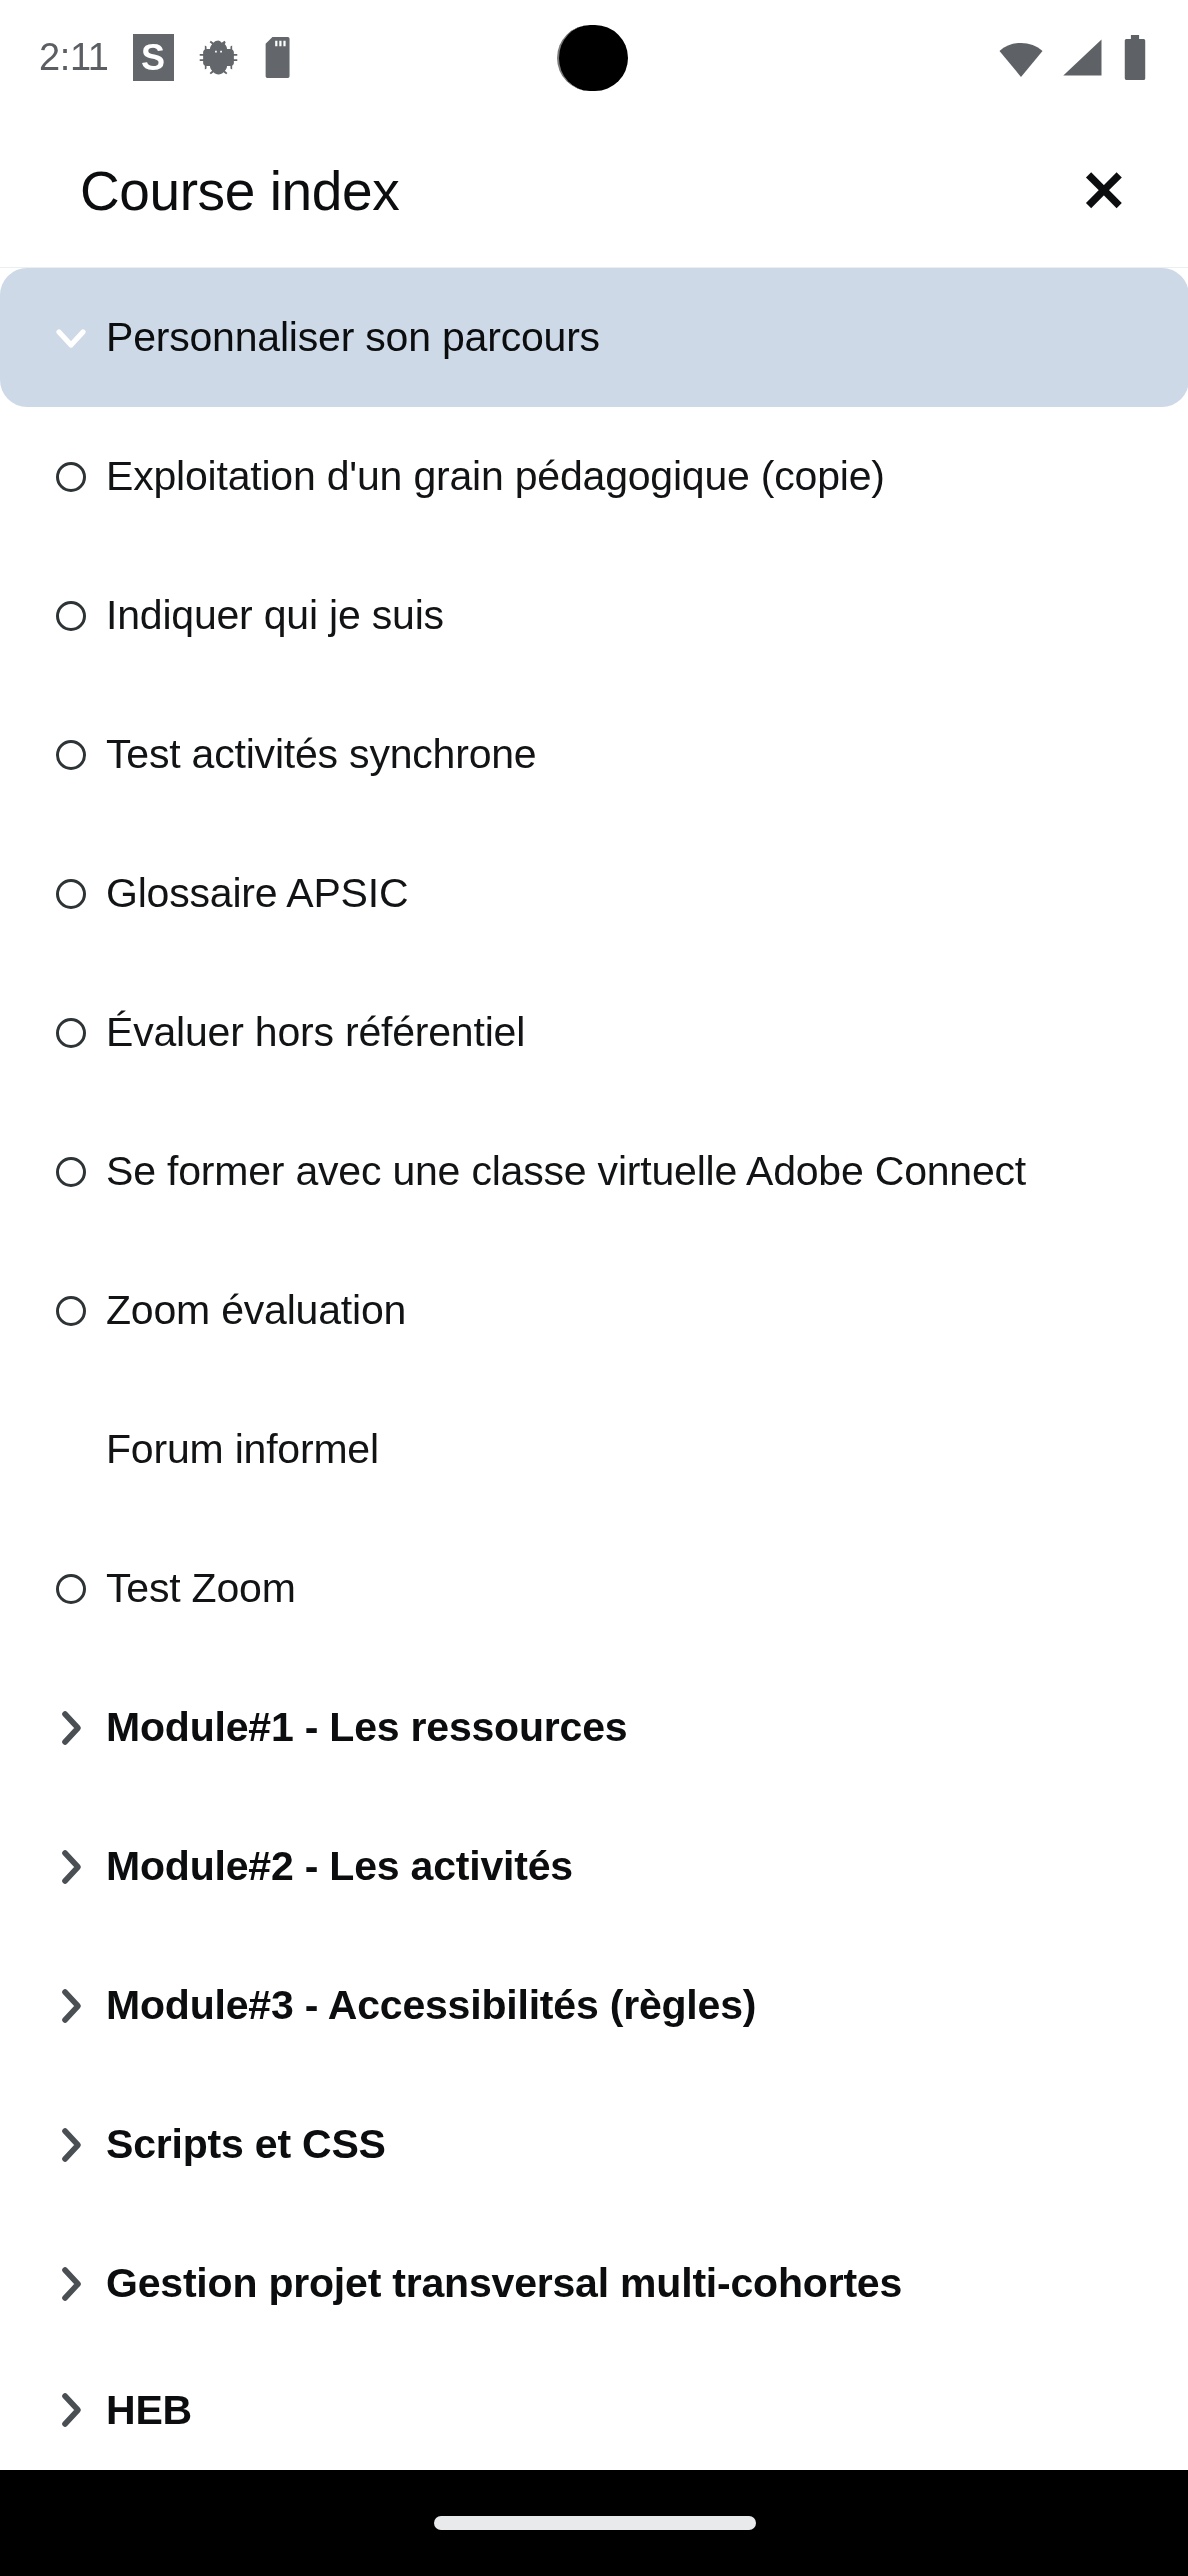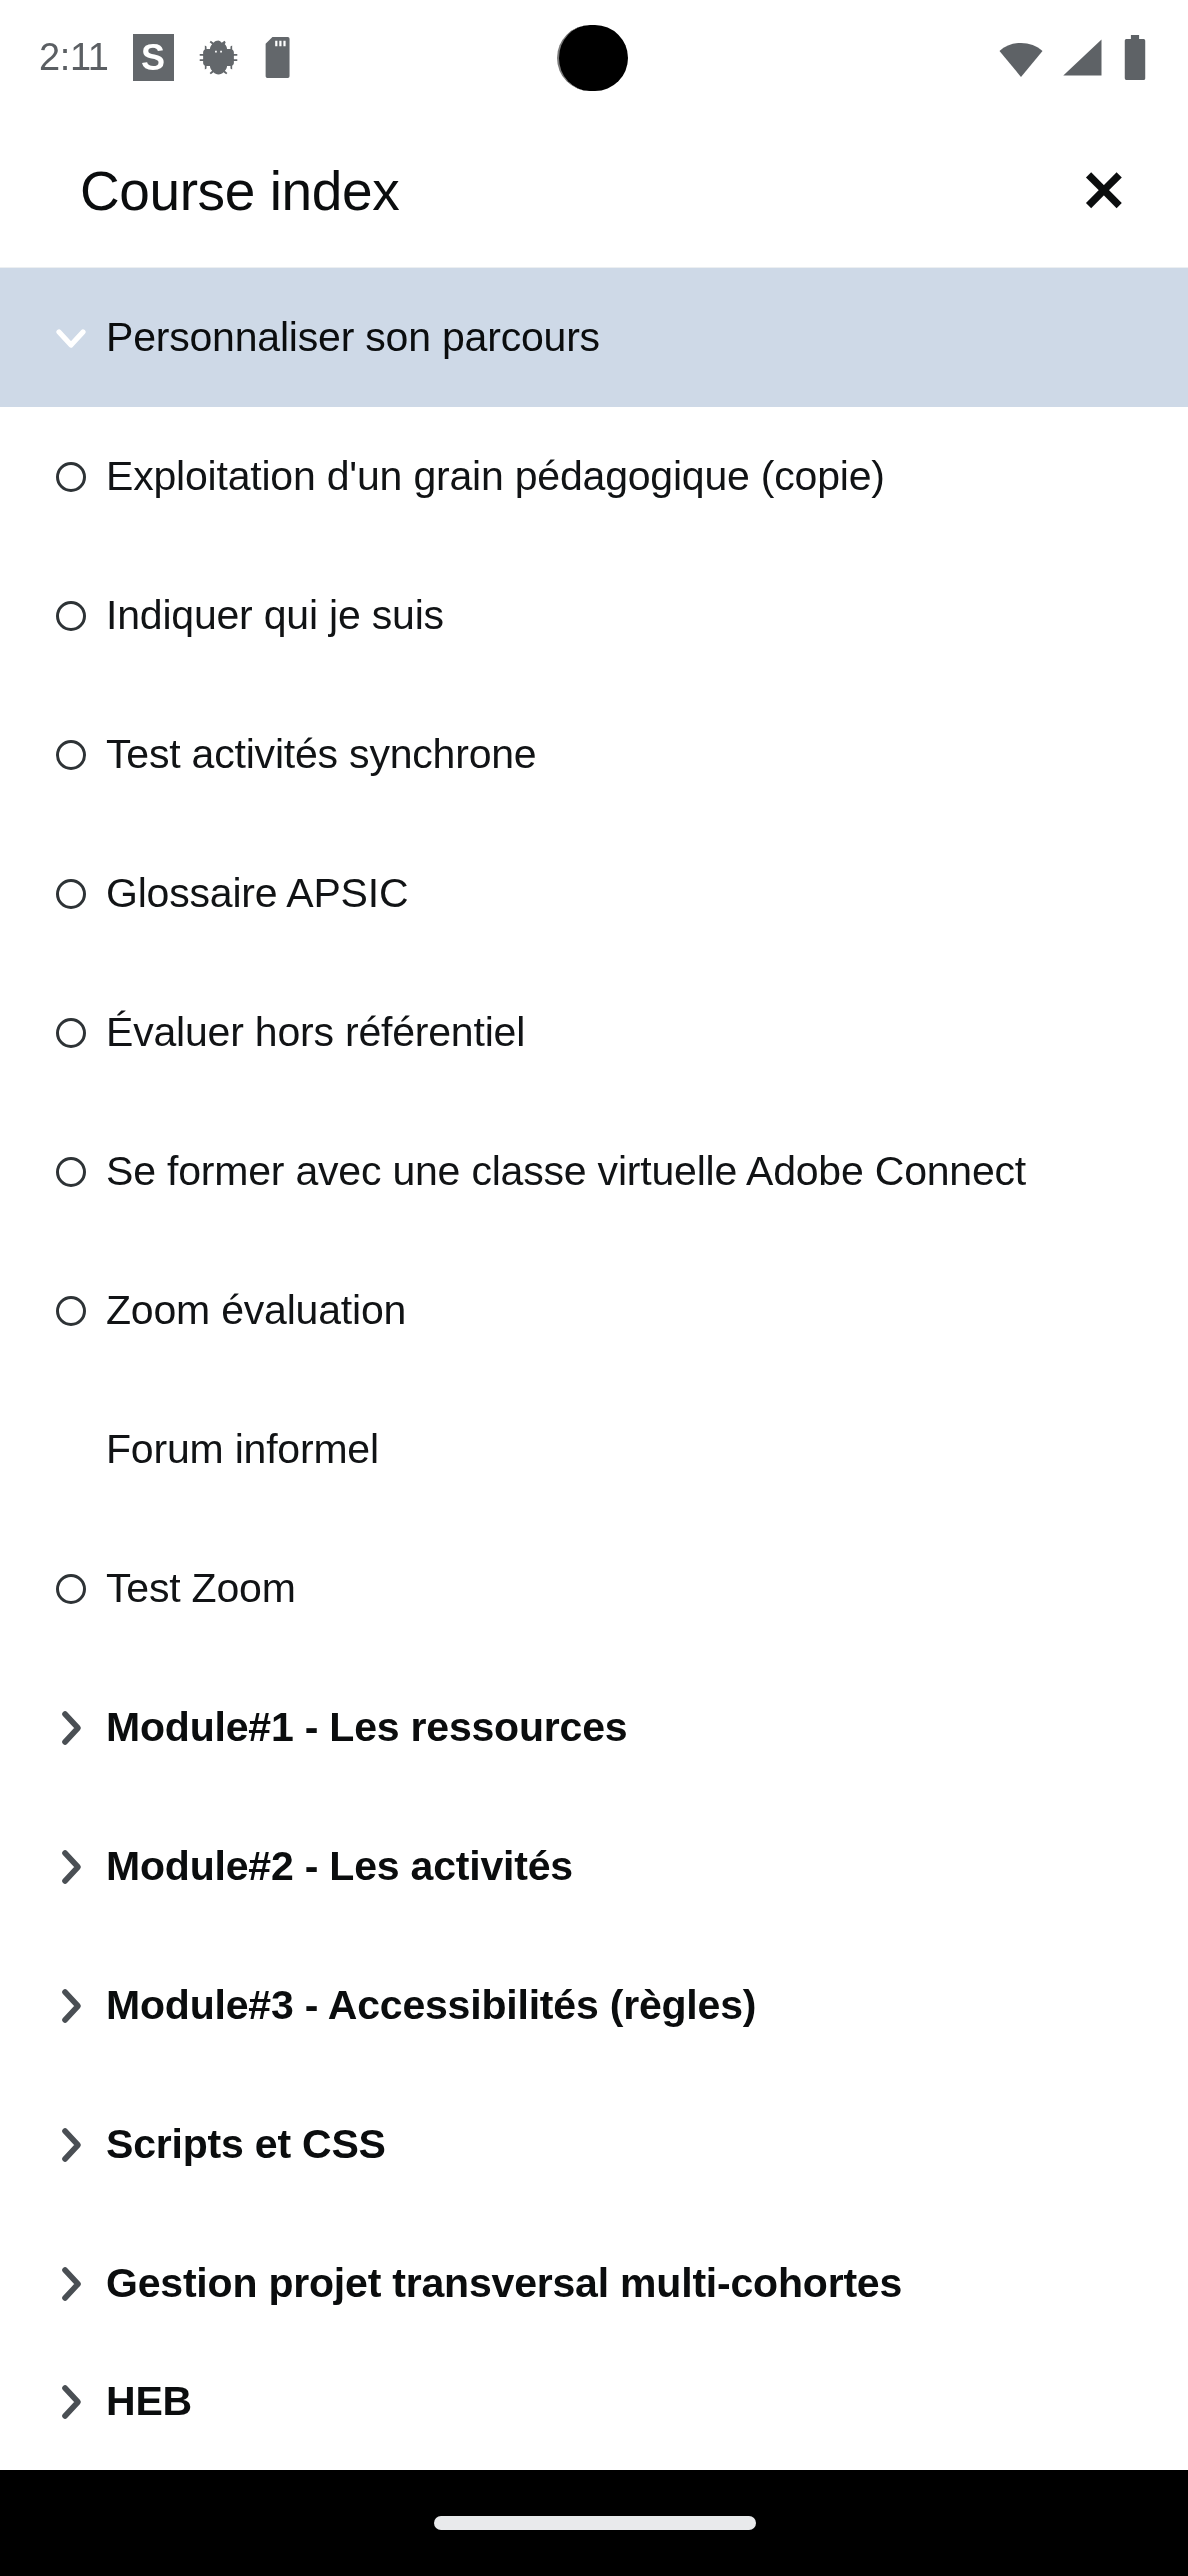--- a/index.html
+++ b/index.html
@@ -61,21 +61,21 @@
   .course-list{ background:#ffffff; }
 
   .row{
     display:flex; align-items:center;
     height:139px;
     padding-left:36px; padding-right:21.5px;
     background:#ffffff;
     position:relative;
     overflow:hidden;
   }
-  .row.section-open{ background:#ced9e7; }
+  .row.section-open{ background:#ced9e7;border-radius:27px; }
 
   .row-icon{
     width:70px; min-width:70px;
     display:flex; align-items:center; justify-content:center;
   }
   .row-label{
     font-size:41px; color:#111315; line-height:1.15;
     white-space:nowrap; overflow:hidden; text-overflow:ellipsis;
     padding-right:18px;
     letter-spacing:-0.2px;
@@ -88,21 +88,21 @@
     width:30px; height:30px; border-radius:50%;
     border:3.1px solid #2e3336;
     display:block;
   }
   .spacer{ width:30px; height:30px; display:block; }
 
   
   .chev{ display:block; }
 
   .row.cut{
-    height:81px; align-items:flex-start; padding-top:25px;
+    height:81px; align-items:flex-end; padding-top:25px;
   }
 
   
   .navbar{
     position:absolute; left:0; bottom:0;
     width:1189px; height:106px;
     background:#000000;
     display:flex; align-items:center; justify-content:center;
   }
   .nav-pill{

